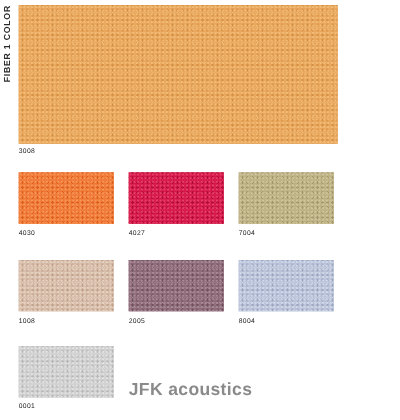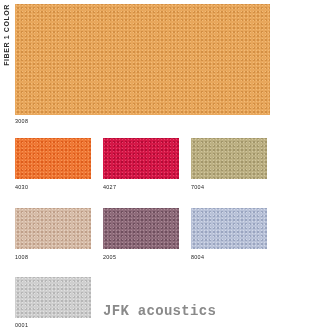--- a/index.html
+++ b/index.html
@@ -62,21 +62,21 @@
     font-size: 5.4px;
     letter-spacing: 0.3px;
     color: #222222;
     line-height: 7px;
     white-space: nowrap;
   }
 
   
   .brand {
     position: absolute;
-    font-family: Liberation Mono, monospace;
+    font-family: Liberation Sans, sans-serif;
     font-weight: bold;
     font-size: 14px;
     color: #8a8a8a;
     letter-spacing: 0.3px;
     white-space: nowrap;
   }
 
   
   #swatch-hero { left: 15px; top: 4px; width: 255px; height: 111px; }
   #cap-hero    { left: 15px; top: 118px; }

